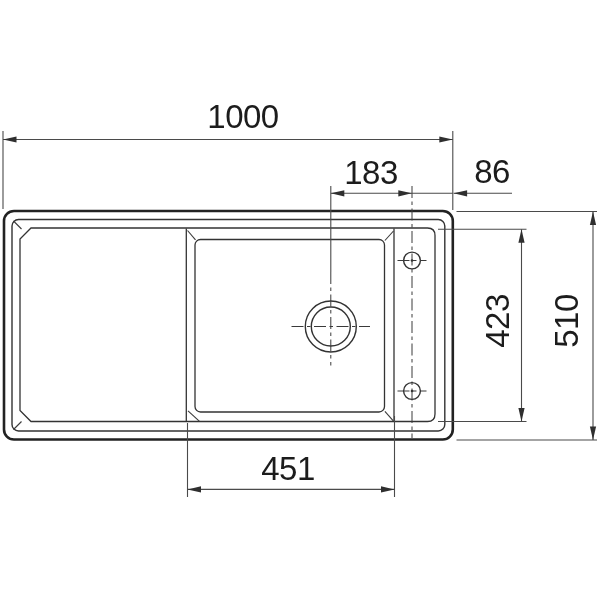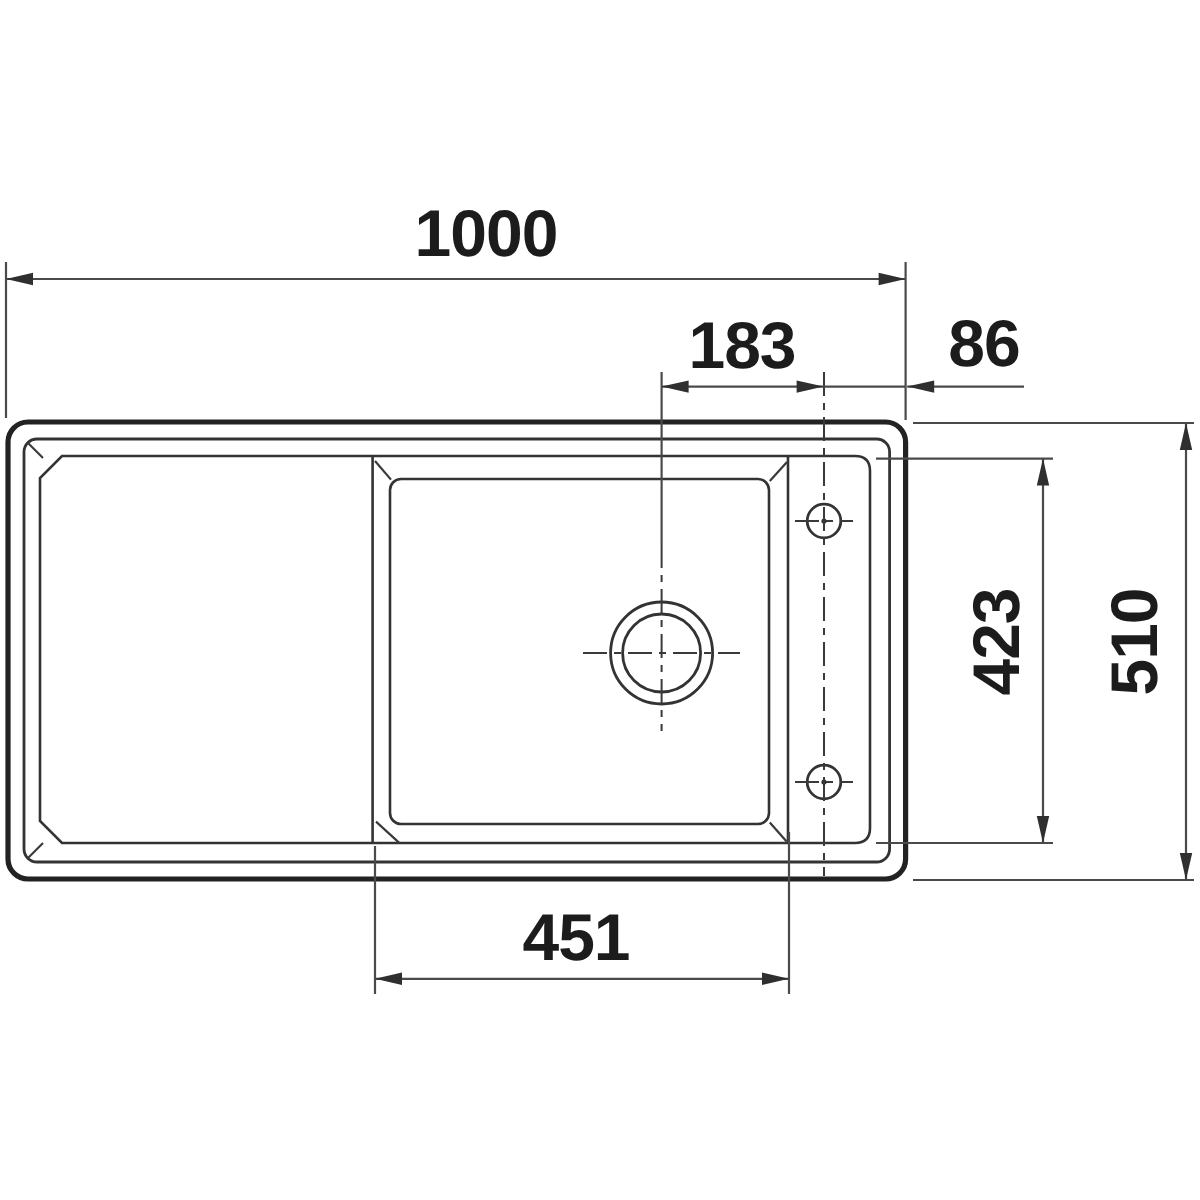--- a/index.html
+++ b/index.html
@@ -8,21 +8,20 @@
     background: #ffffff;
     width: 600px;
     height: 600px;
     overflow: hidden;
   }
   .stage {
     position: relative;
     width: 600px;
     height: 600px;
     background: #ffffff;
-    font-weight: bold;
   }
   svg { display: block; }
   .dim-label {
     font-family: "Liberation Sans", sans-serif;
     font-size: 33px;
     letter-spacing: -0.5px;
     fill: #1c1c1c;
   }
   .outline   { fill: none; stroke: #222222; stroke-width: 2.6; }
   .rimline   { fill: none; stroke: #333333; stroke-width: 1.4; }

